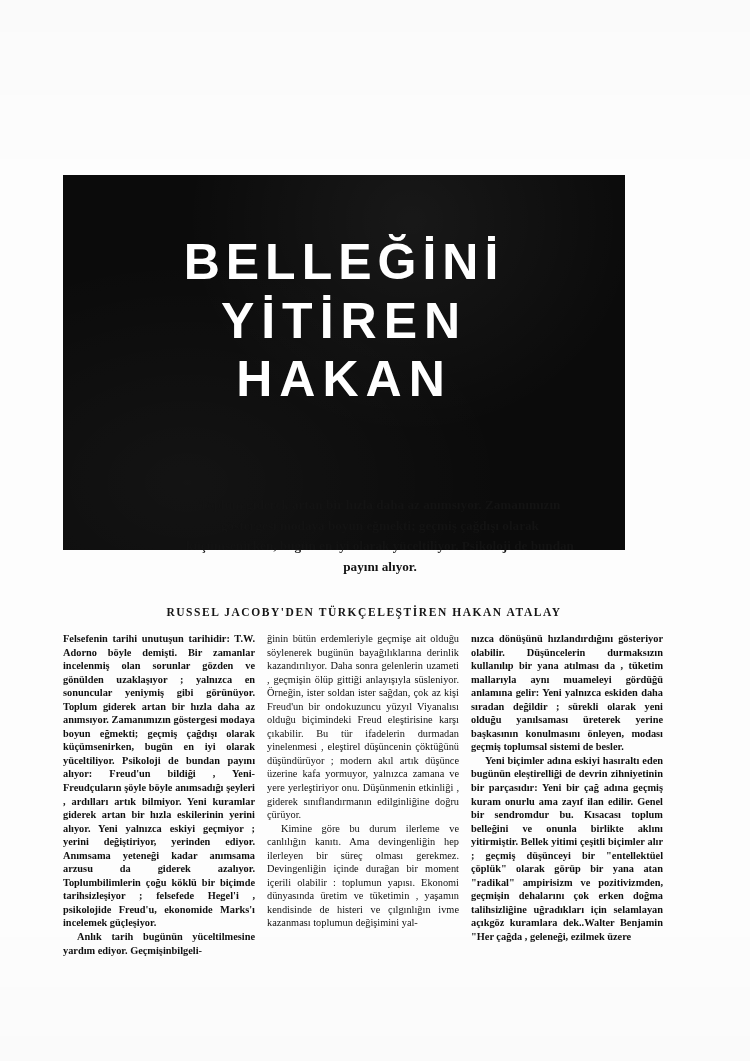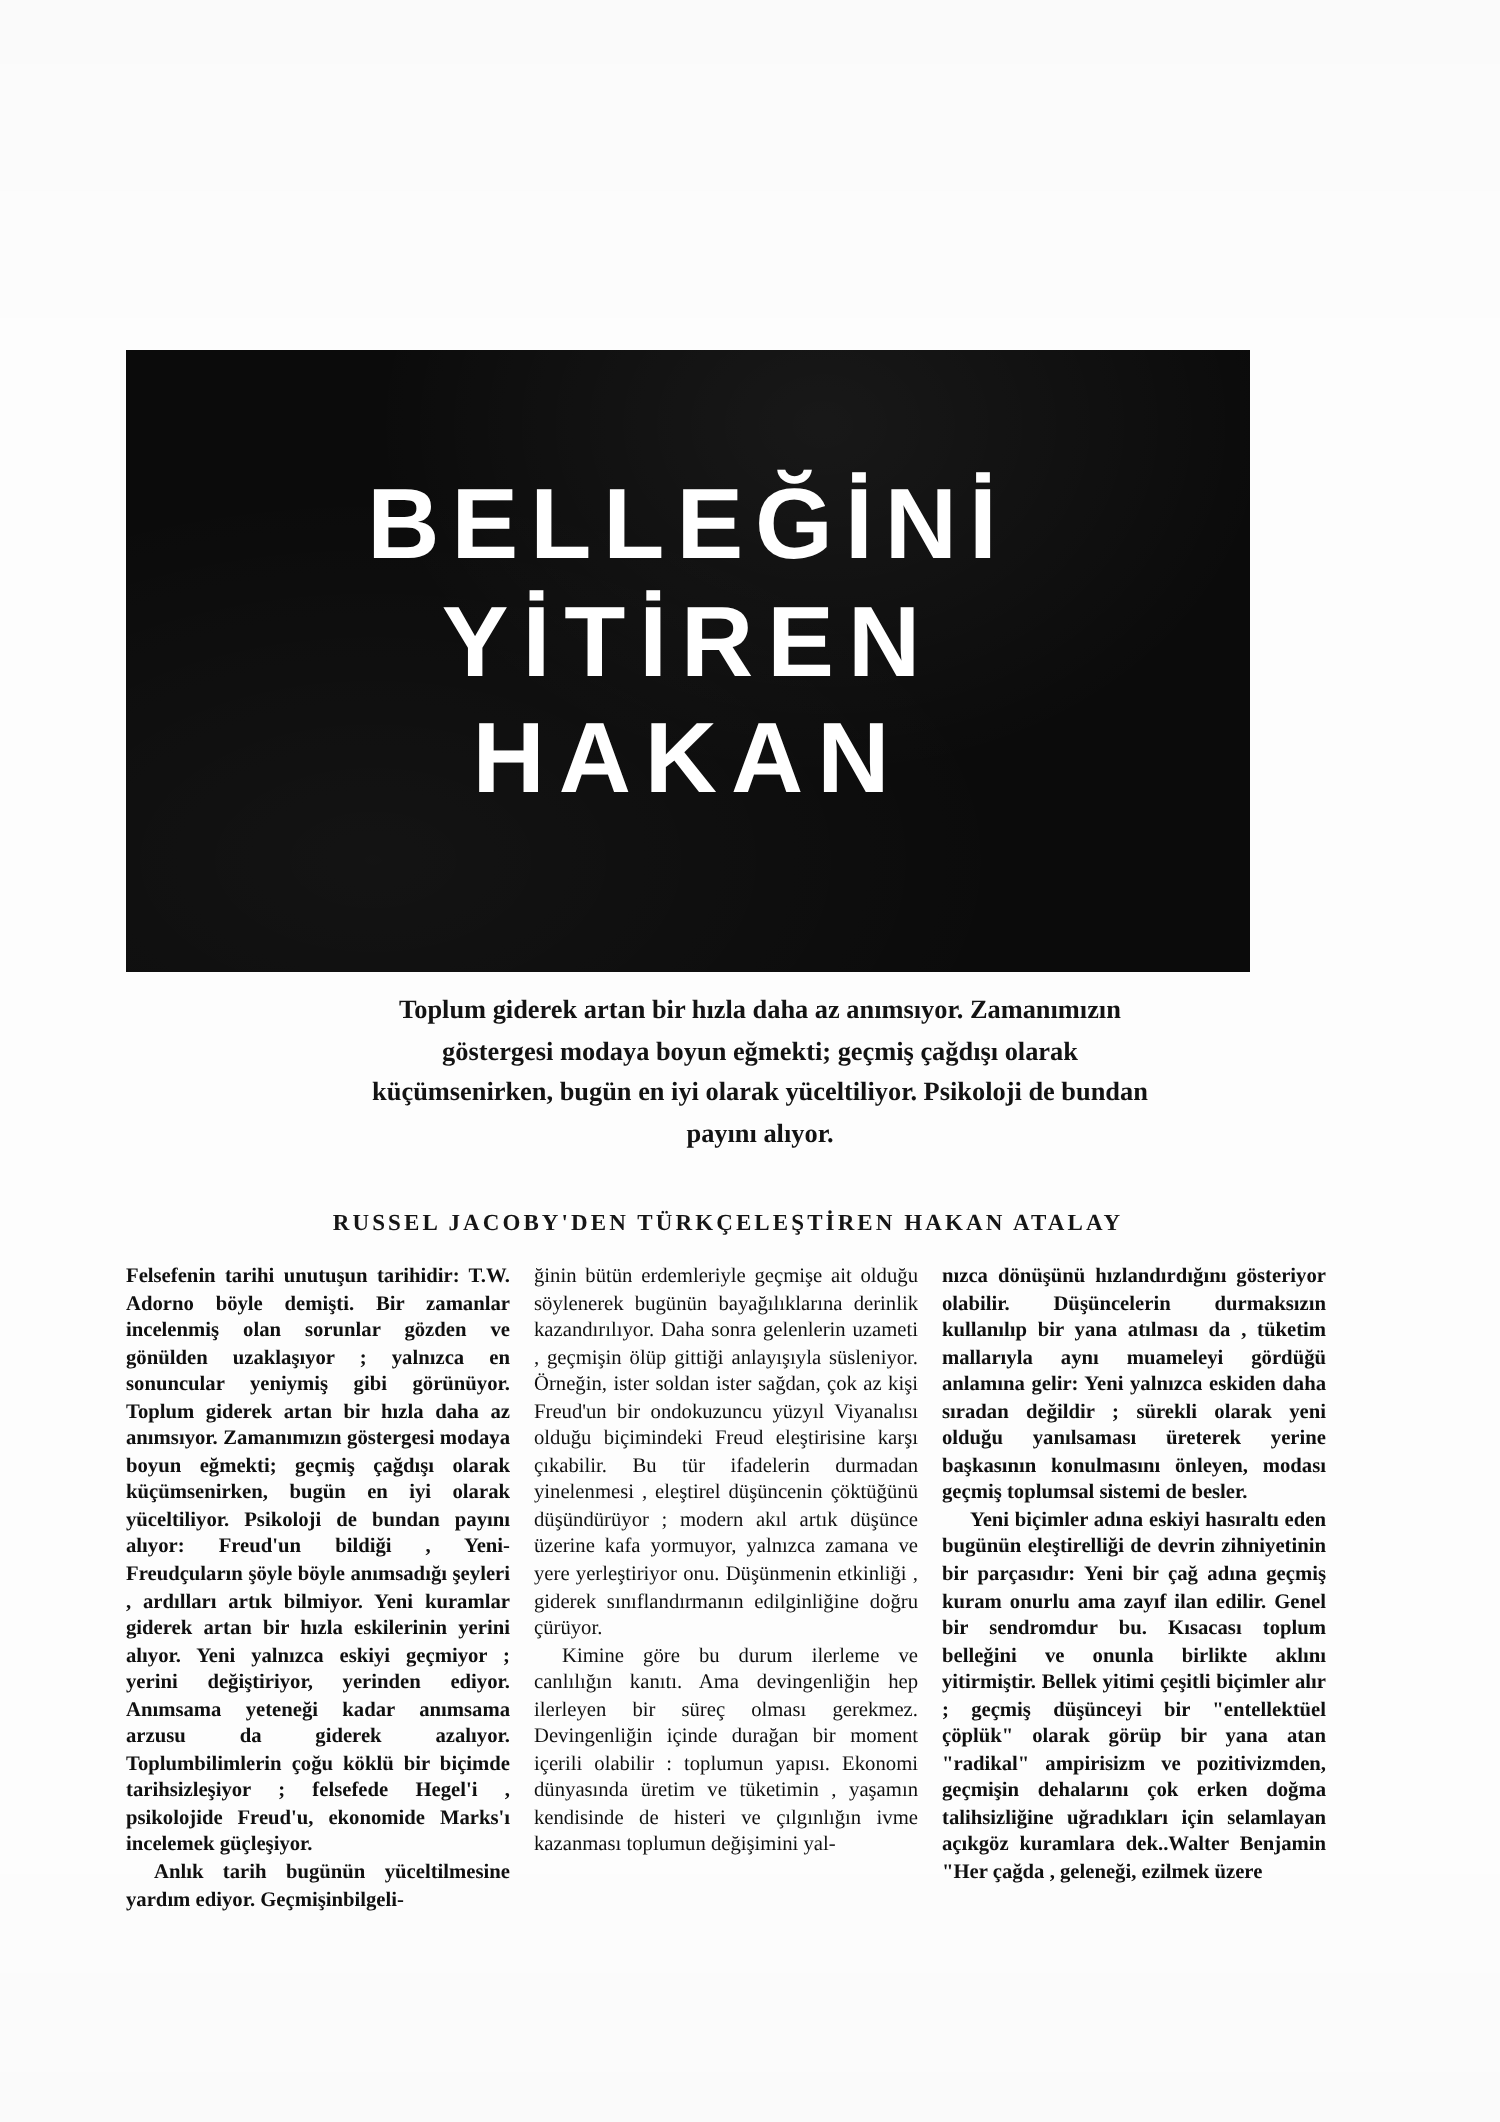--- a/index.html
+++ b/index.html
@@ -22,21 +22,21 @@
     inset: 0;
     background: #fdfdfd;
   }
 
   
   .hero {
     position: absolute;
     left: 63px;
     top: 175px;
     width: 562px;
-    height: 311px;
+    height: 375px;
     background: #0b0b0b;
     box-sizing: border-box;
     padding: 58px 34px 28px 34px;
     overflow: hidden;
   }
   .hero::after{
     content:"";
     position:absolute;
     inset:0;
     background:

